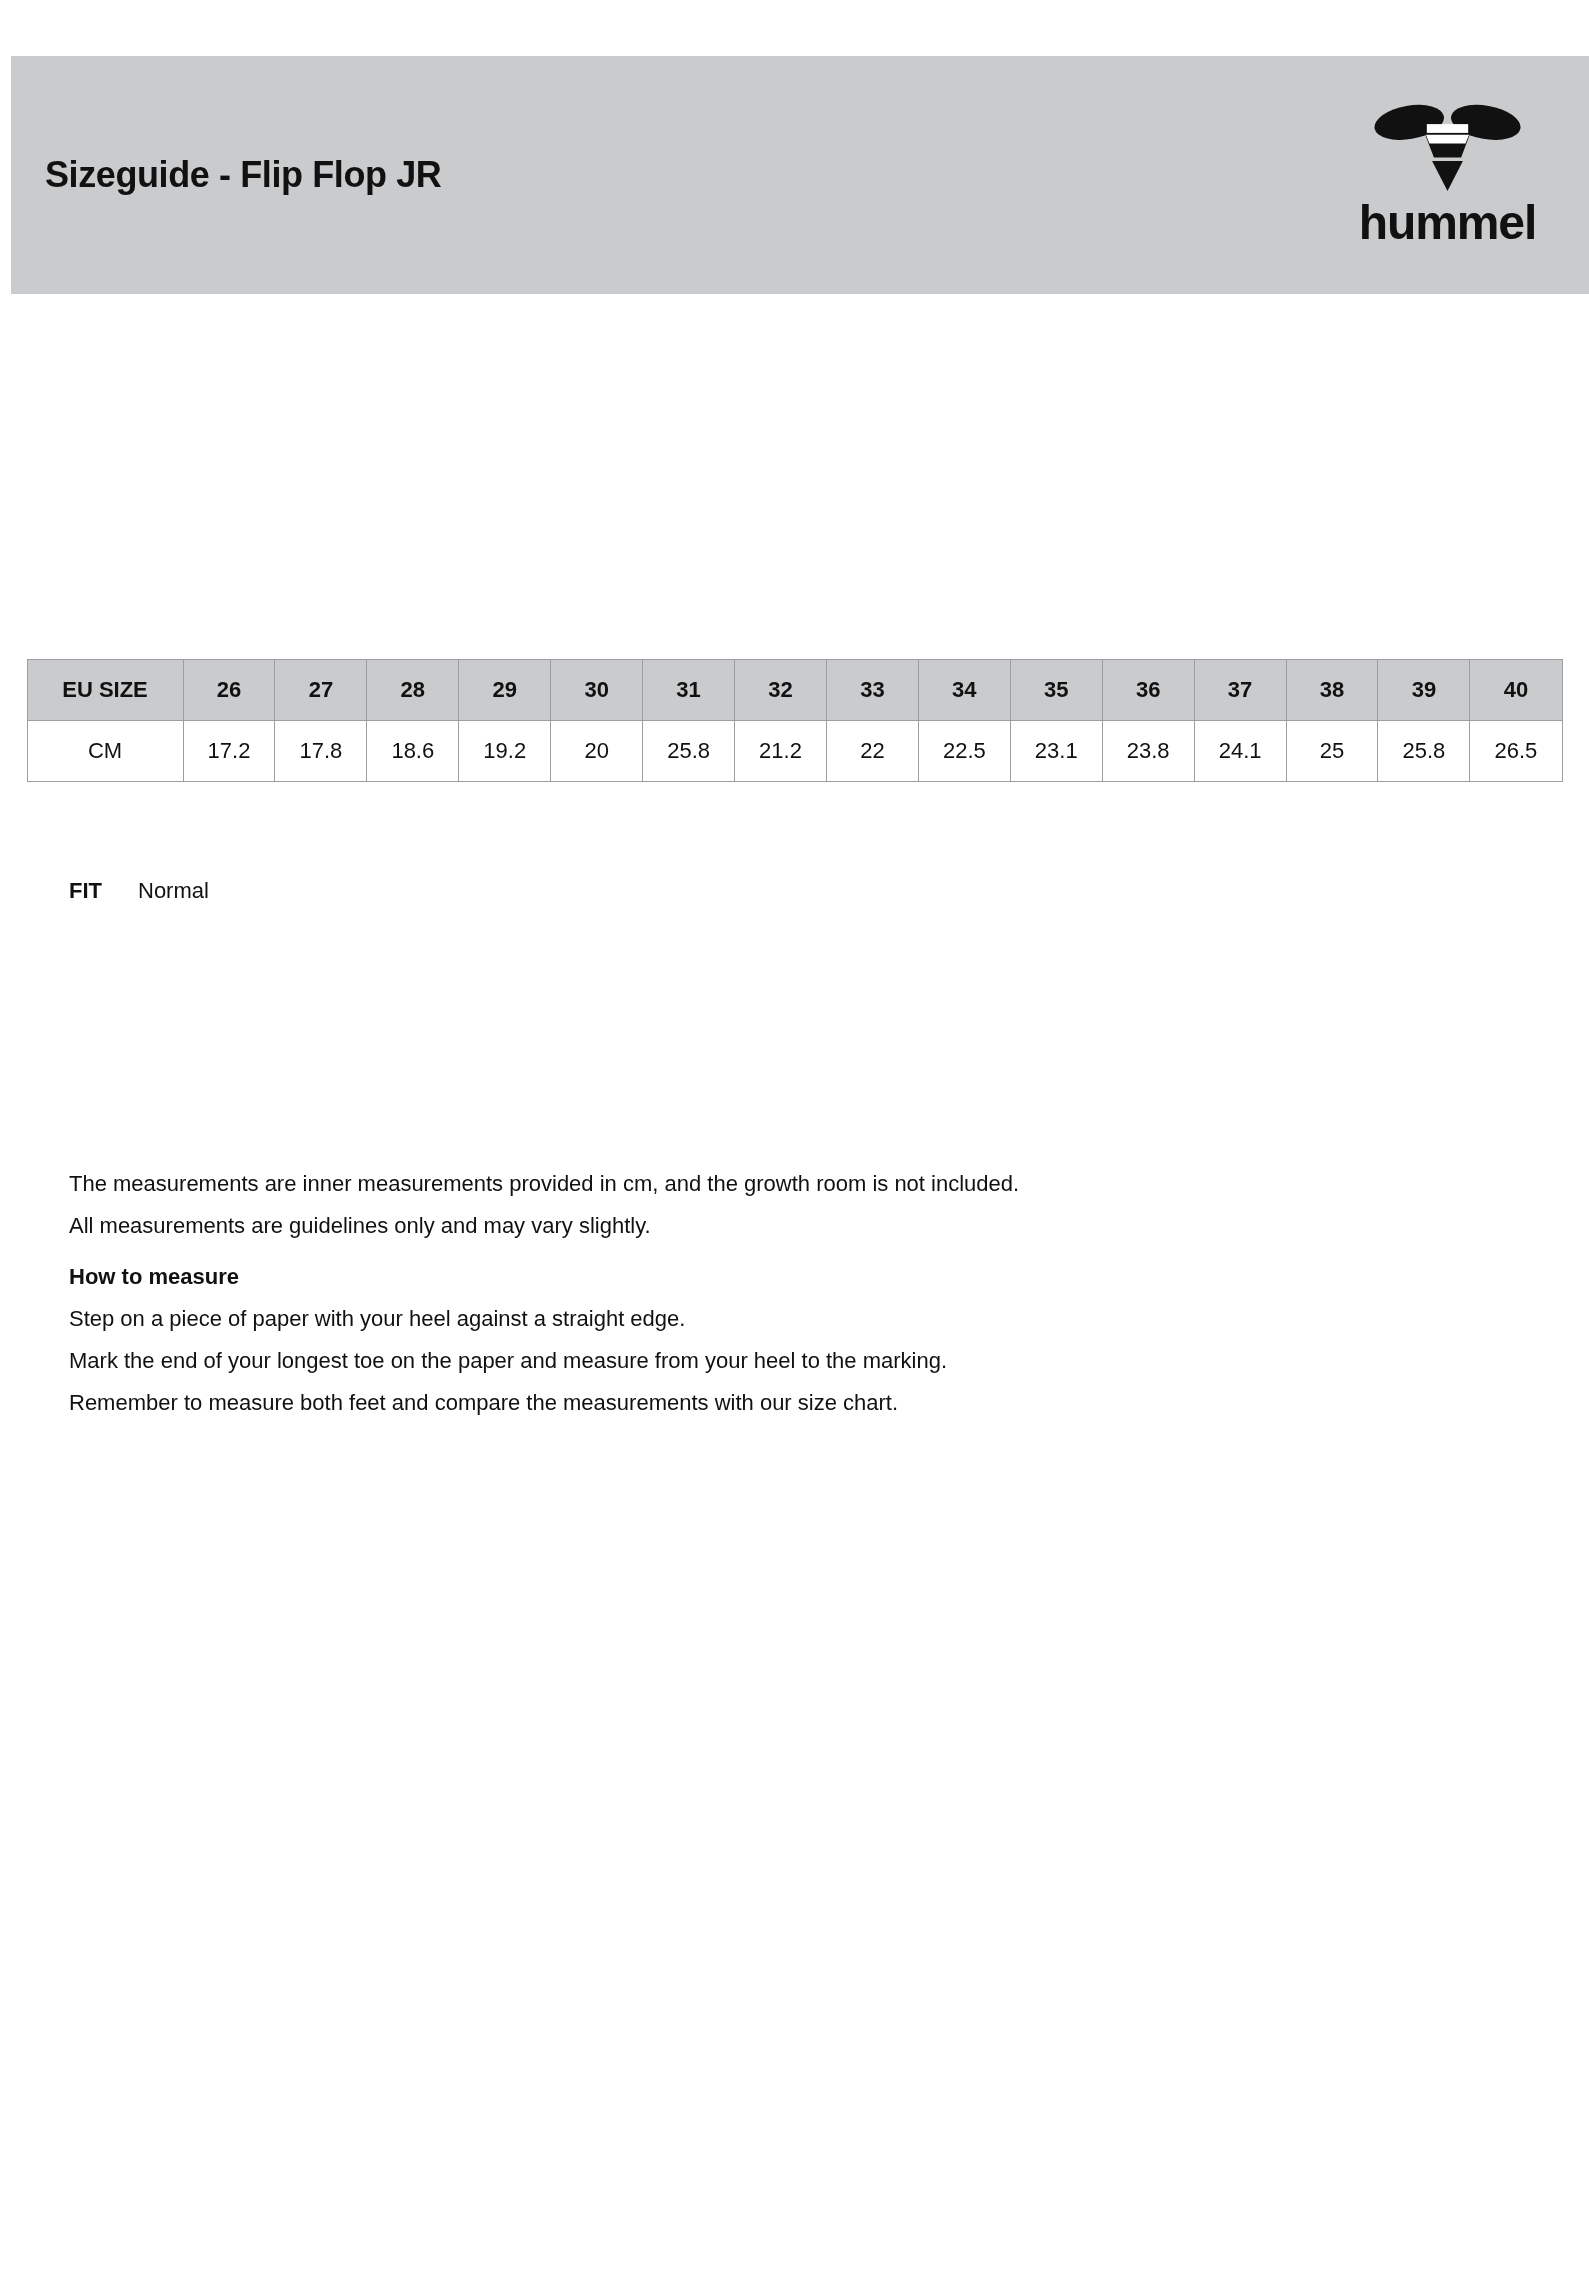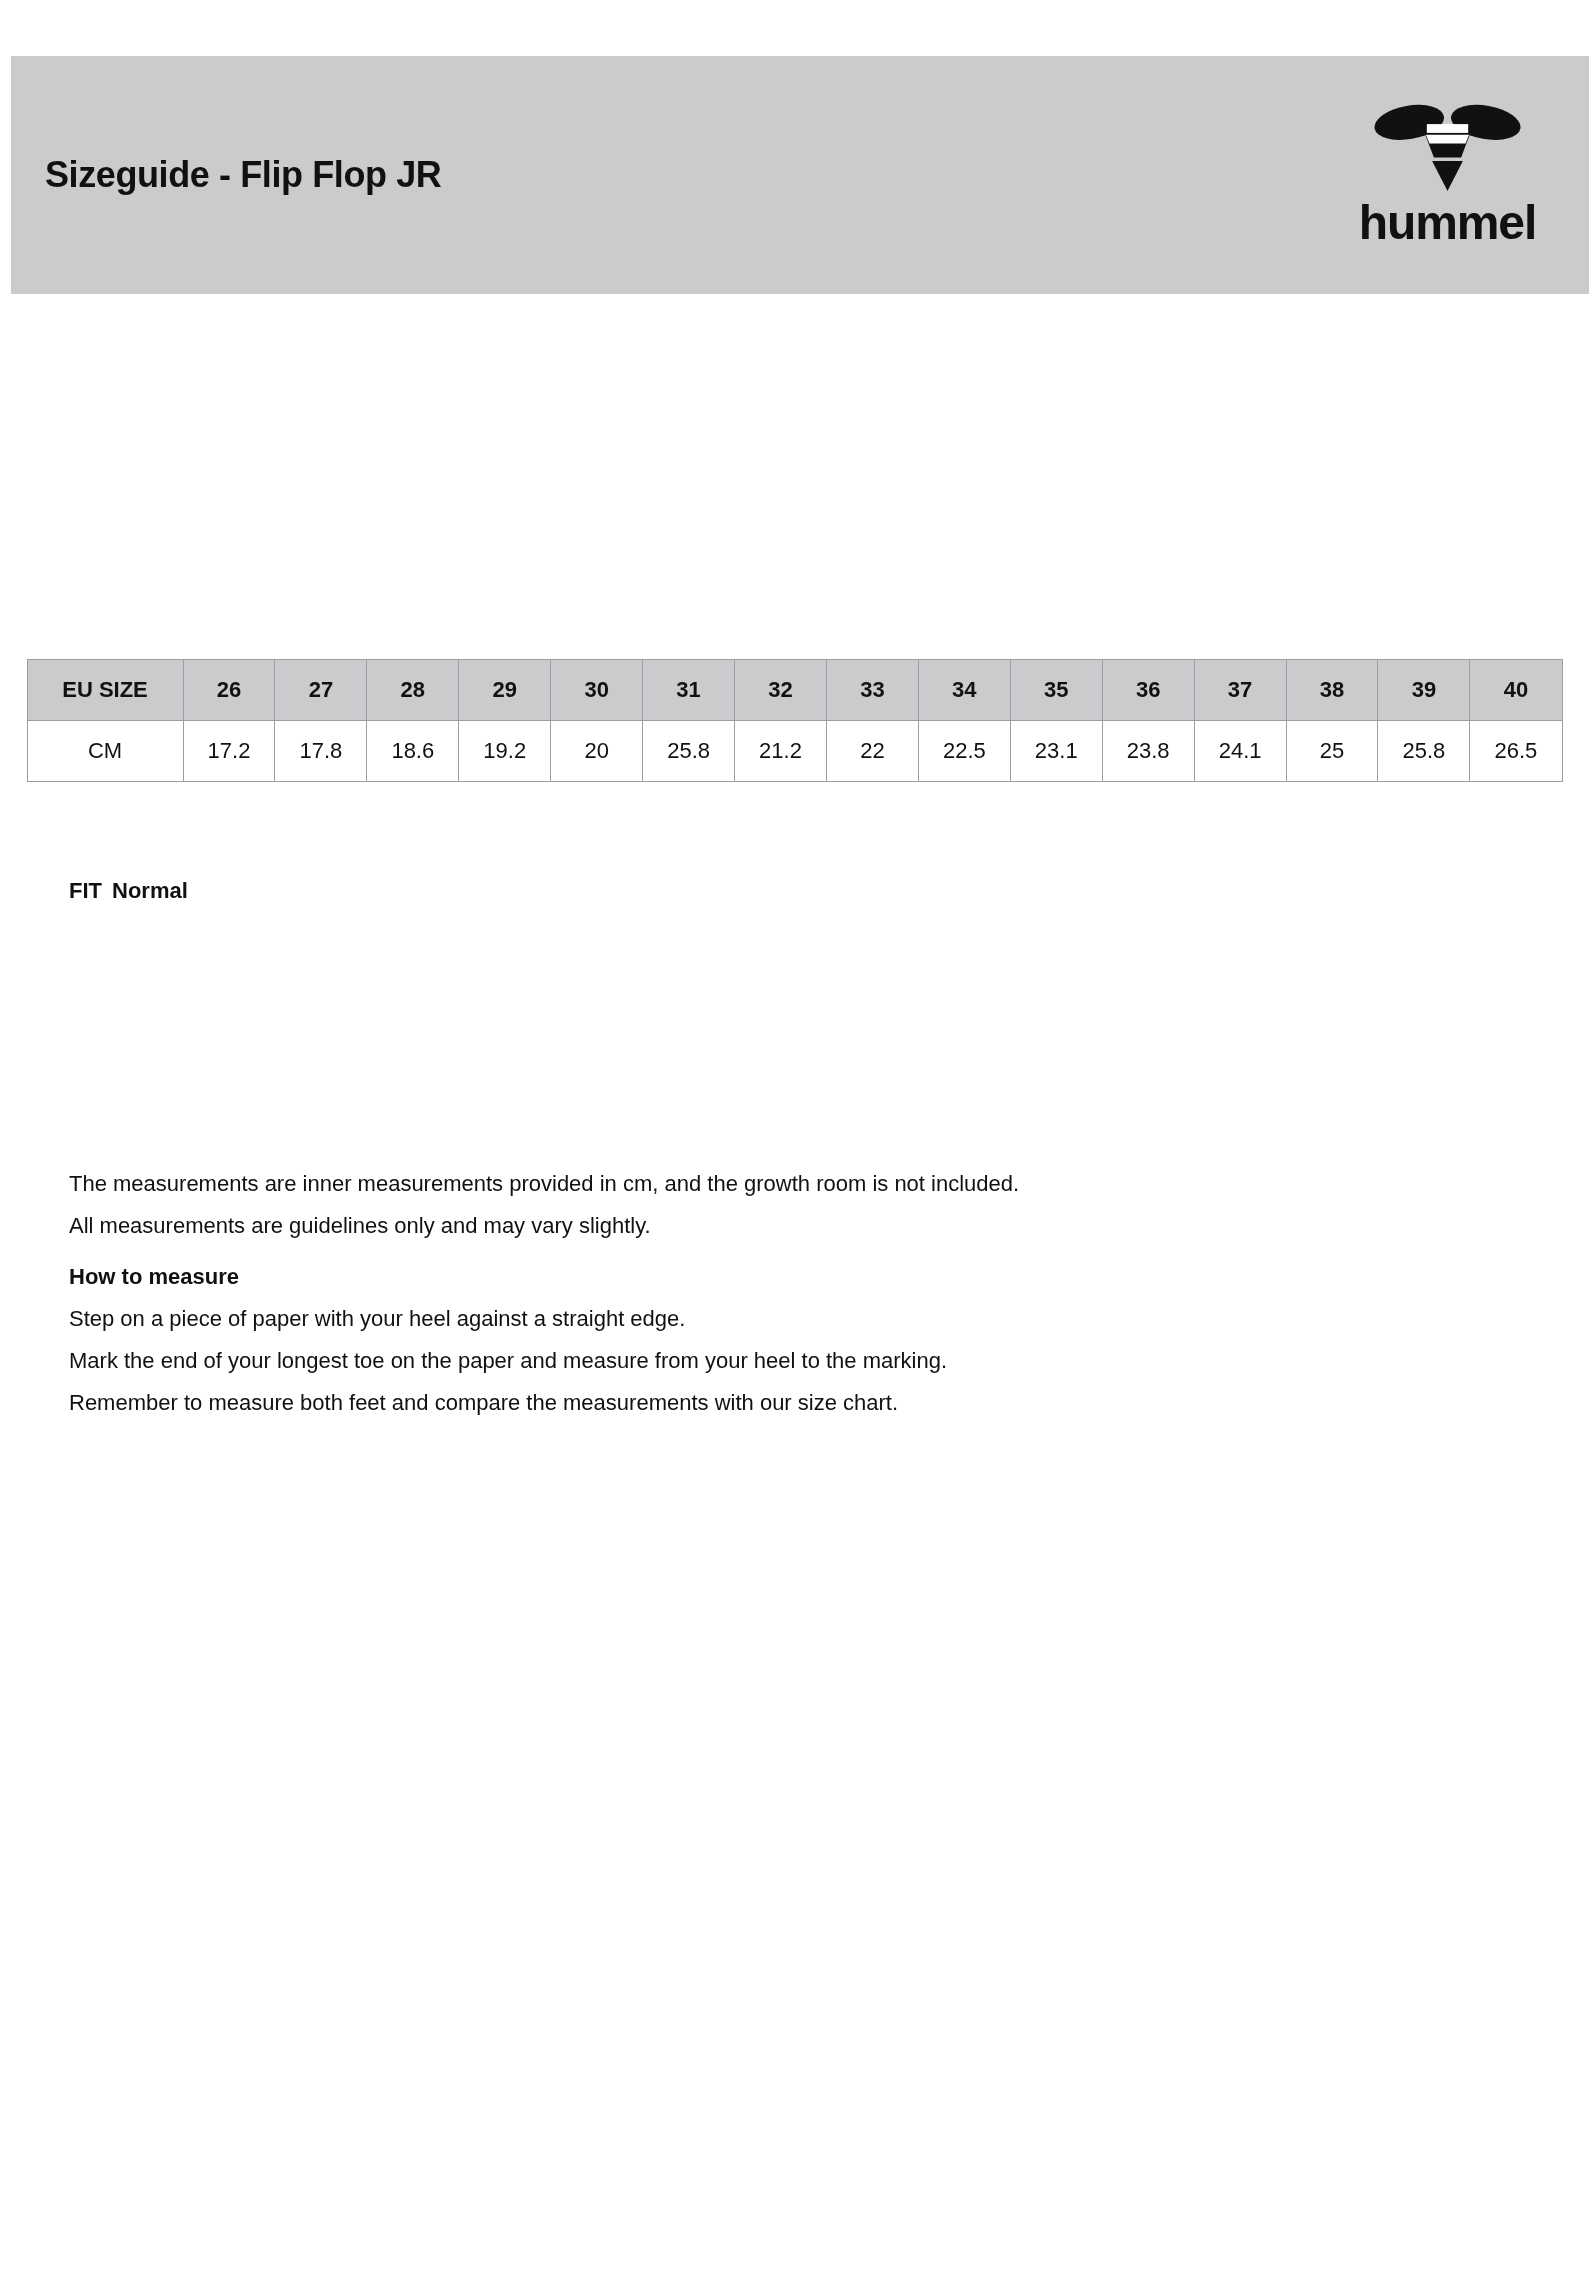--- a/index.html
+++ b/index.html
@@ -117,23 +117,23 @@
     margin-bottom: 26.5px;
   }
   .attr-key {
     font-size: 22px;
     font-weight: bold;
     color: #111111;
     white-space: nowrap;
   }
   .attr-val {
     font-size: 22px;
-    font-weight: bold;
-    color: #111111;
-    margin-left: 10px;
+    font-weight: normal;
+    color: #111111;
+    margin-left: 36px;
     white-space: nowrap;
   }
 
   
   .notes {
     position: absolute;
     left: 69px;
     top: 1148px;
     width: 1324px;
     margin-top: 15px;

